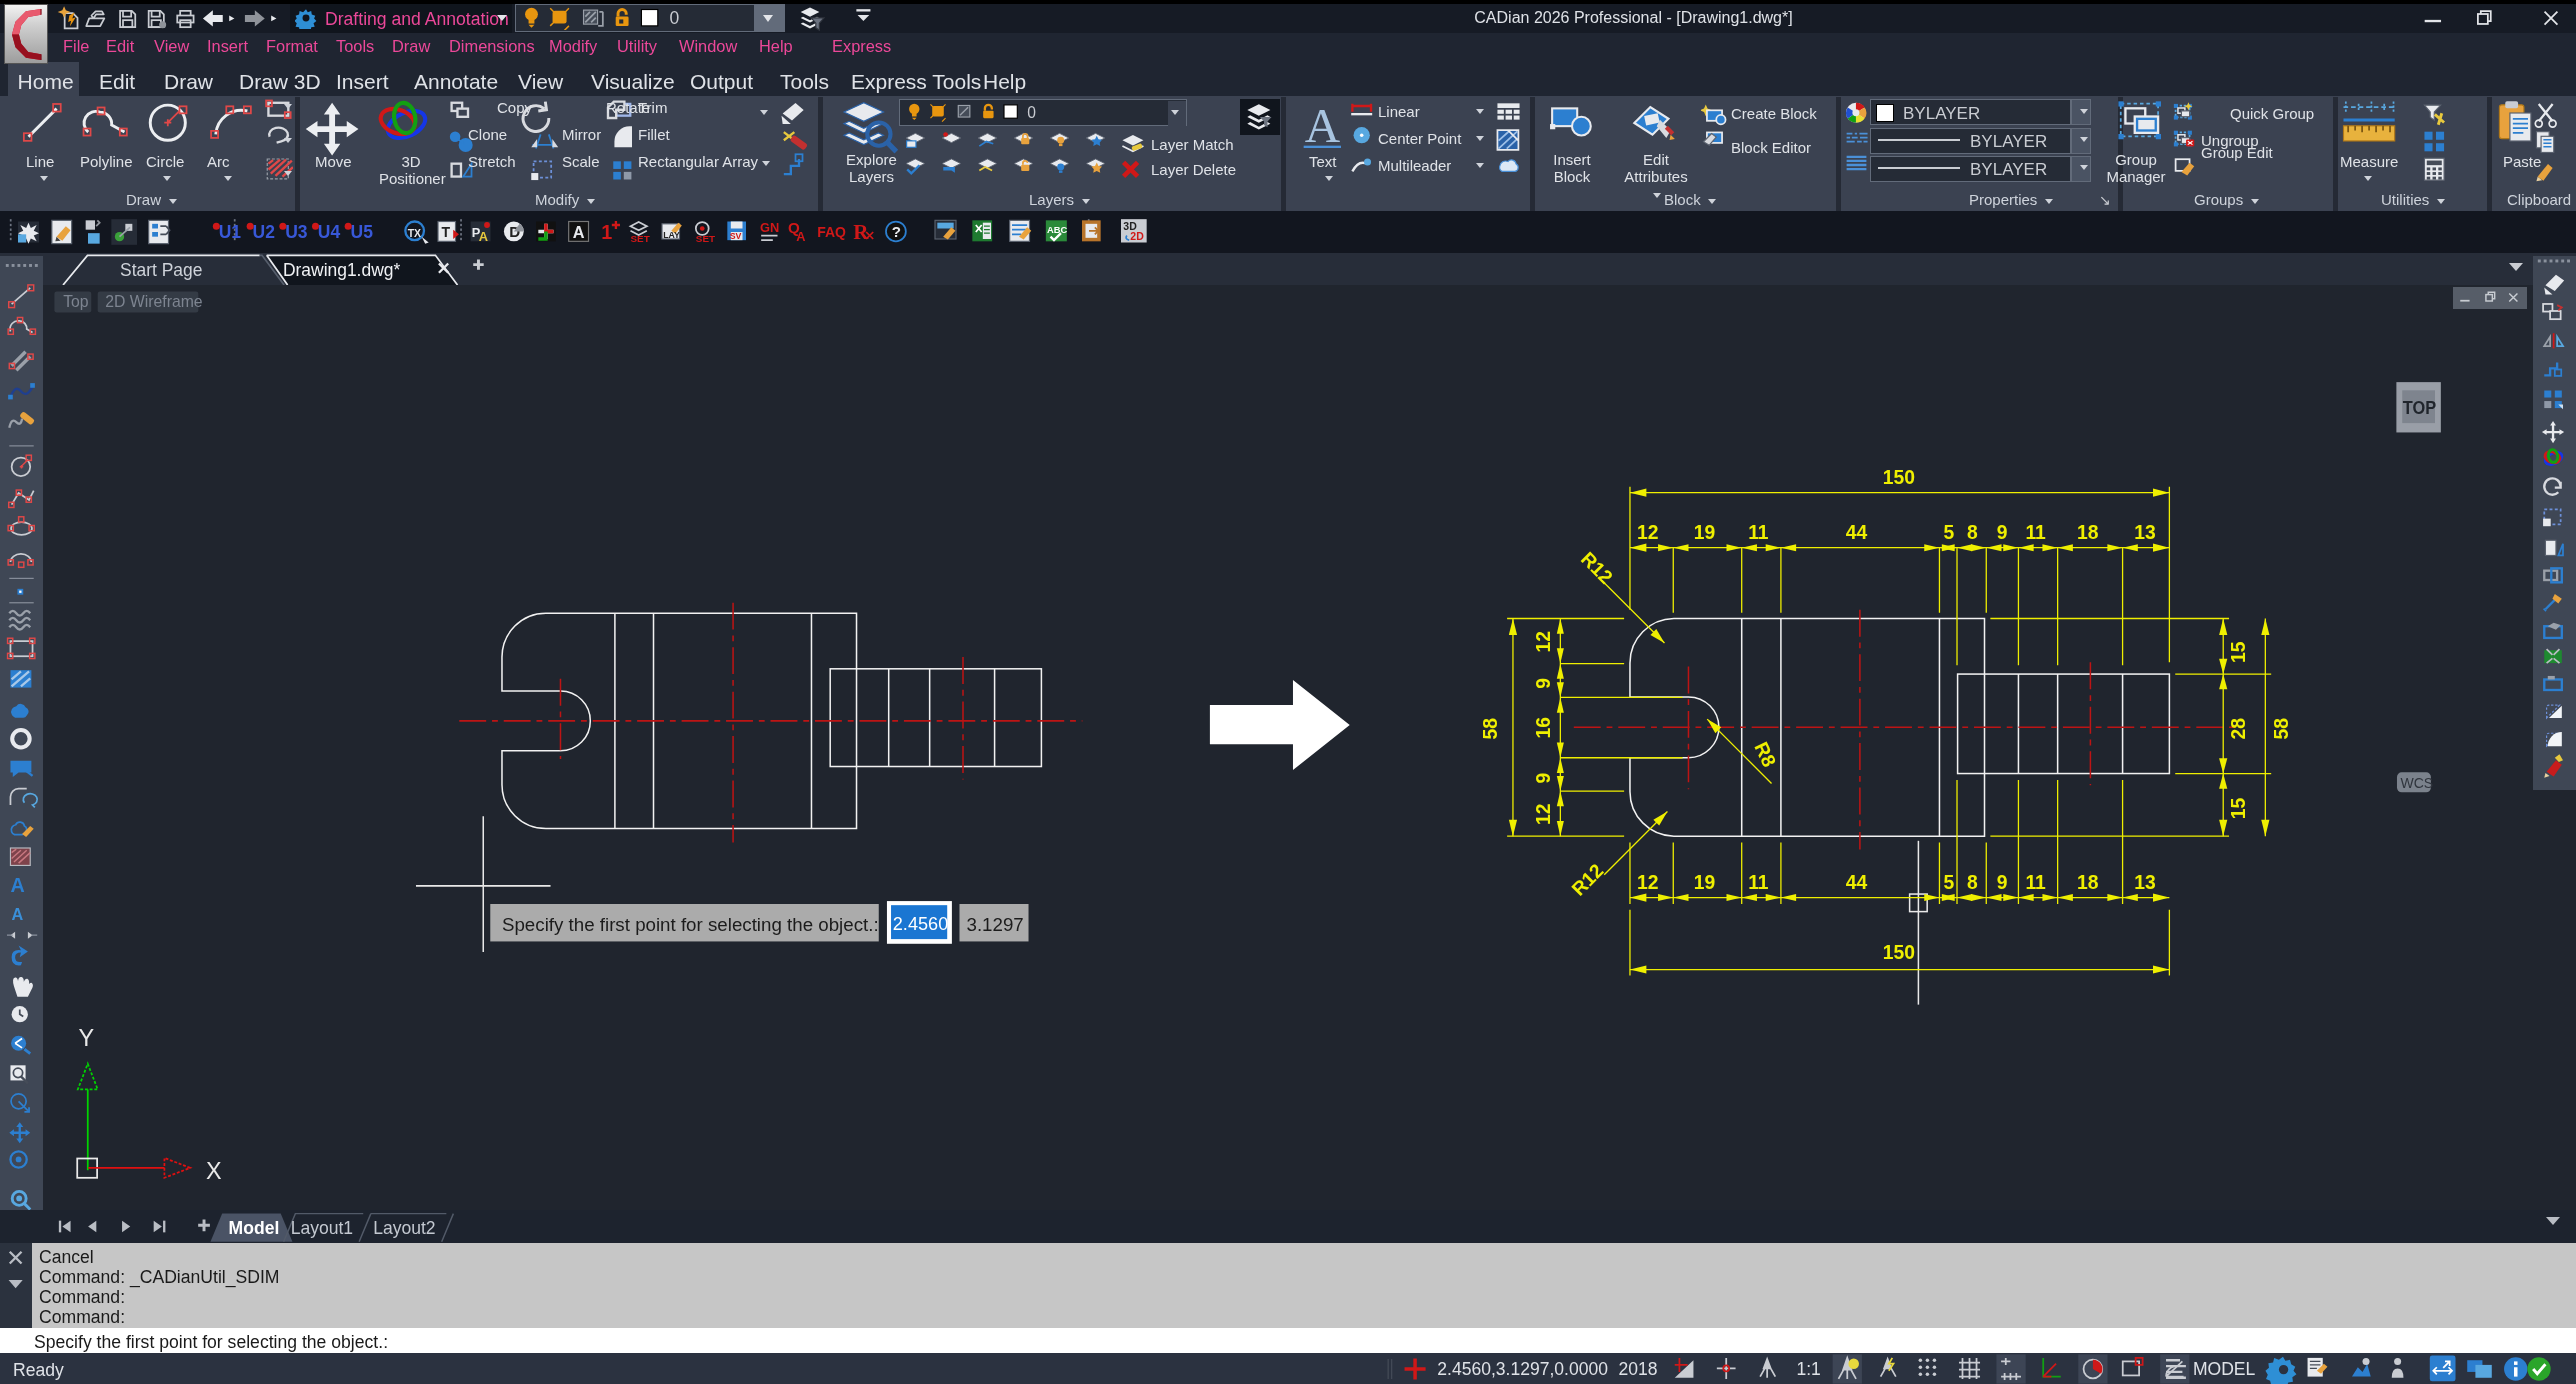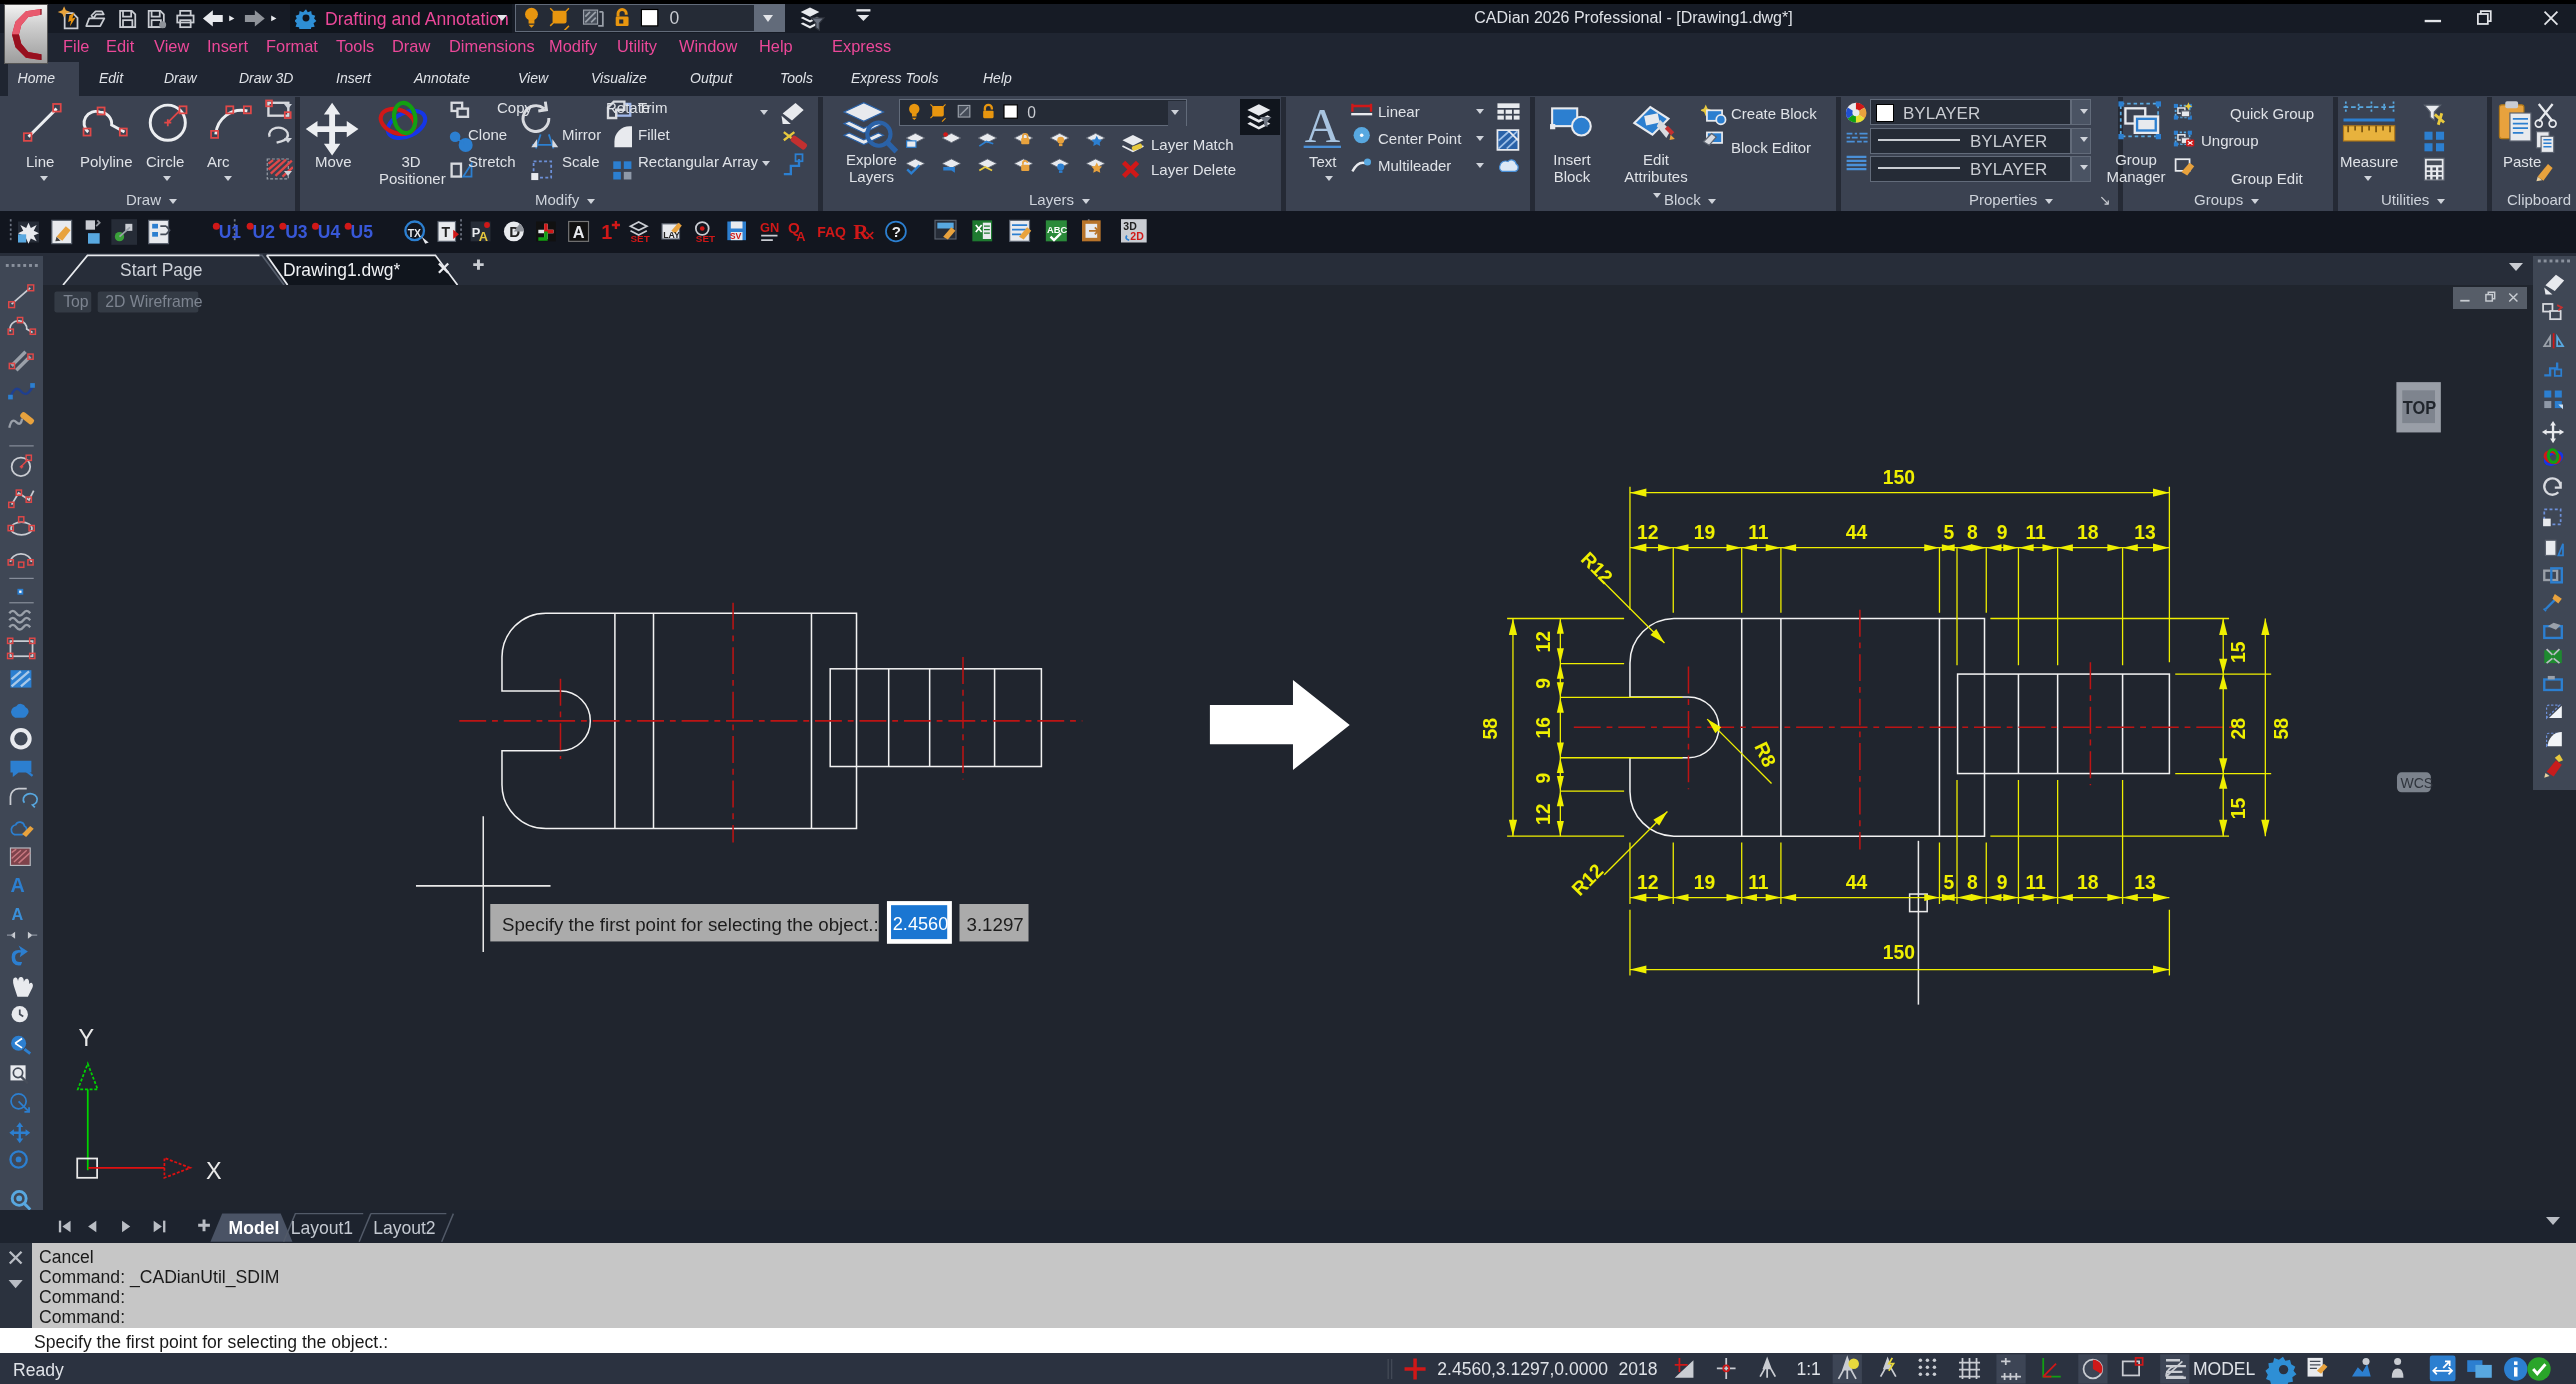--- a/index.html
+++ b/index.html
@@ -19,21 +19,21 @@
 #canvas { left:0; top:285px; width:2576px; height:925px; background:#20252e; }
 #lefttb { left:0; top:256px; width:43px; height:987px; background:#3f4755; }
 #righttb { left:2533px; top:256px; width:43px; height:534px; background:#3f4755; }
 
 #modelrow { left:0; top:1210px; width:2576px; height:33px; background:#1d232e; }
 #cmdarea { left:0; top:1243px; width:2576px; height:85px; background:#c6c6c6; }
 #cmdmargin { left:0; top:1243px; width:32px; height:85px; background:#2b323e; }
 #cmdwhite { left:0; top:1328px; width:2576px; height:24.6px; background:#ffffff; }
 #statusbar { left:0; top:1353px; width:2576px; height:32px; background:#2b3240; }
 .mtxt { color:#ec4899; font-size:16.4px; }
-.rtab { top:70px; color:#dfe2e7; font-size:14px;font-style:italic; }
+.rtab { top:70px; color:#dfe2e7; font-size:21px; }
 .rlbl { top:191px; color:#ced3db; font-size:15px; }
 .plbl { color:#dfe2e7; font-size:15px; position:absolute; }
 .psep { position:absolute; top:97px; width:5.3px; height:114px; background:#252a35; margin-left:-2.3px; }
 .dd { display:inline-block; width:0; height:0; border-left:4.1px solid transparent; border-right:4.1px solid transparent; border-top:5.3px solid #cfd3da; vertical-align:middle; margin-left:3.5px; }
 </style>
 </head>
 <body>
 <div id="app">
 <div class="abs" id="blackstrip"></div>
 <div class="abs" id="titlebar"></div>
@@ -480,21 +480,21 @@
         <rect x="24" y="20" width="14" height="12" rx="2" fill="#d01818"></rect>
         <path d="M27 23 l8 6 m0 -6 l-8 6" stroke="#fff" stroke-width="2"></path>
       </g>
  <g transform="translate(0,92)">
         <rect x="6" y="8" width="24" height="20" fill="none" stroke="#e8eaee" stroke-width="3"></rect>
         <path d="M16 30 l14 -16 8 6 -12 16 z" fill="#e8a23d"></path>
       </g>
 </svg>
 <div class="abs plbl" style="left:2201px;top:105px;margin-left:29px;">Quick Group</div>
 <div class="abs plbl" style="left:2201px;top:132px;">Ungroup</div>
-<div class="abs plbl" style="left:2201px;top:170px;margin-left:30px;">Group Edit</div>
+<div class="abs plbl" style="left:2201px;top:144px;">Group Edit</div>
 
 <svg class="abs" style="left:2340px;top:99px;" width="64" height="49" viewBox="0 0 110 84">
  <path d="M6 14 h86" stroke="#58a8e0" stroke-width="3" stroke-dasharray="8 5"></path>
  <path d="M10 4 v20 M32 8 v14 M54 4 v20 M76 8 v14 M92 4 v20" stroke="#58a8e0" stroke-width="3" stroke-dasharray="4 3"></path>
  <path d="M6 36 h88" stroke="#2c7fd0" stroke-width="5"></path>
  <rect x="6" y="46" width="88" height="26" fill="#e8b23d" stroke="#b07818" stroke-width="2"></rect>
  <path d="M14 46 v11 M26 46 v8 M38 46 v11 M50 46 v8 M62 46 v11 M74 46 v8 M86 46 v11" stroke="#7a5510" stroke-width="3"></path>
 </svg>
 <div class="abs plbl" style="left:2340px;top:153px;">Measure</div>
 <div class="dd abs" style="left:2360px;top:176px;"></div>

